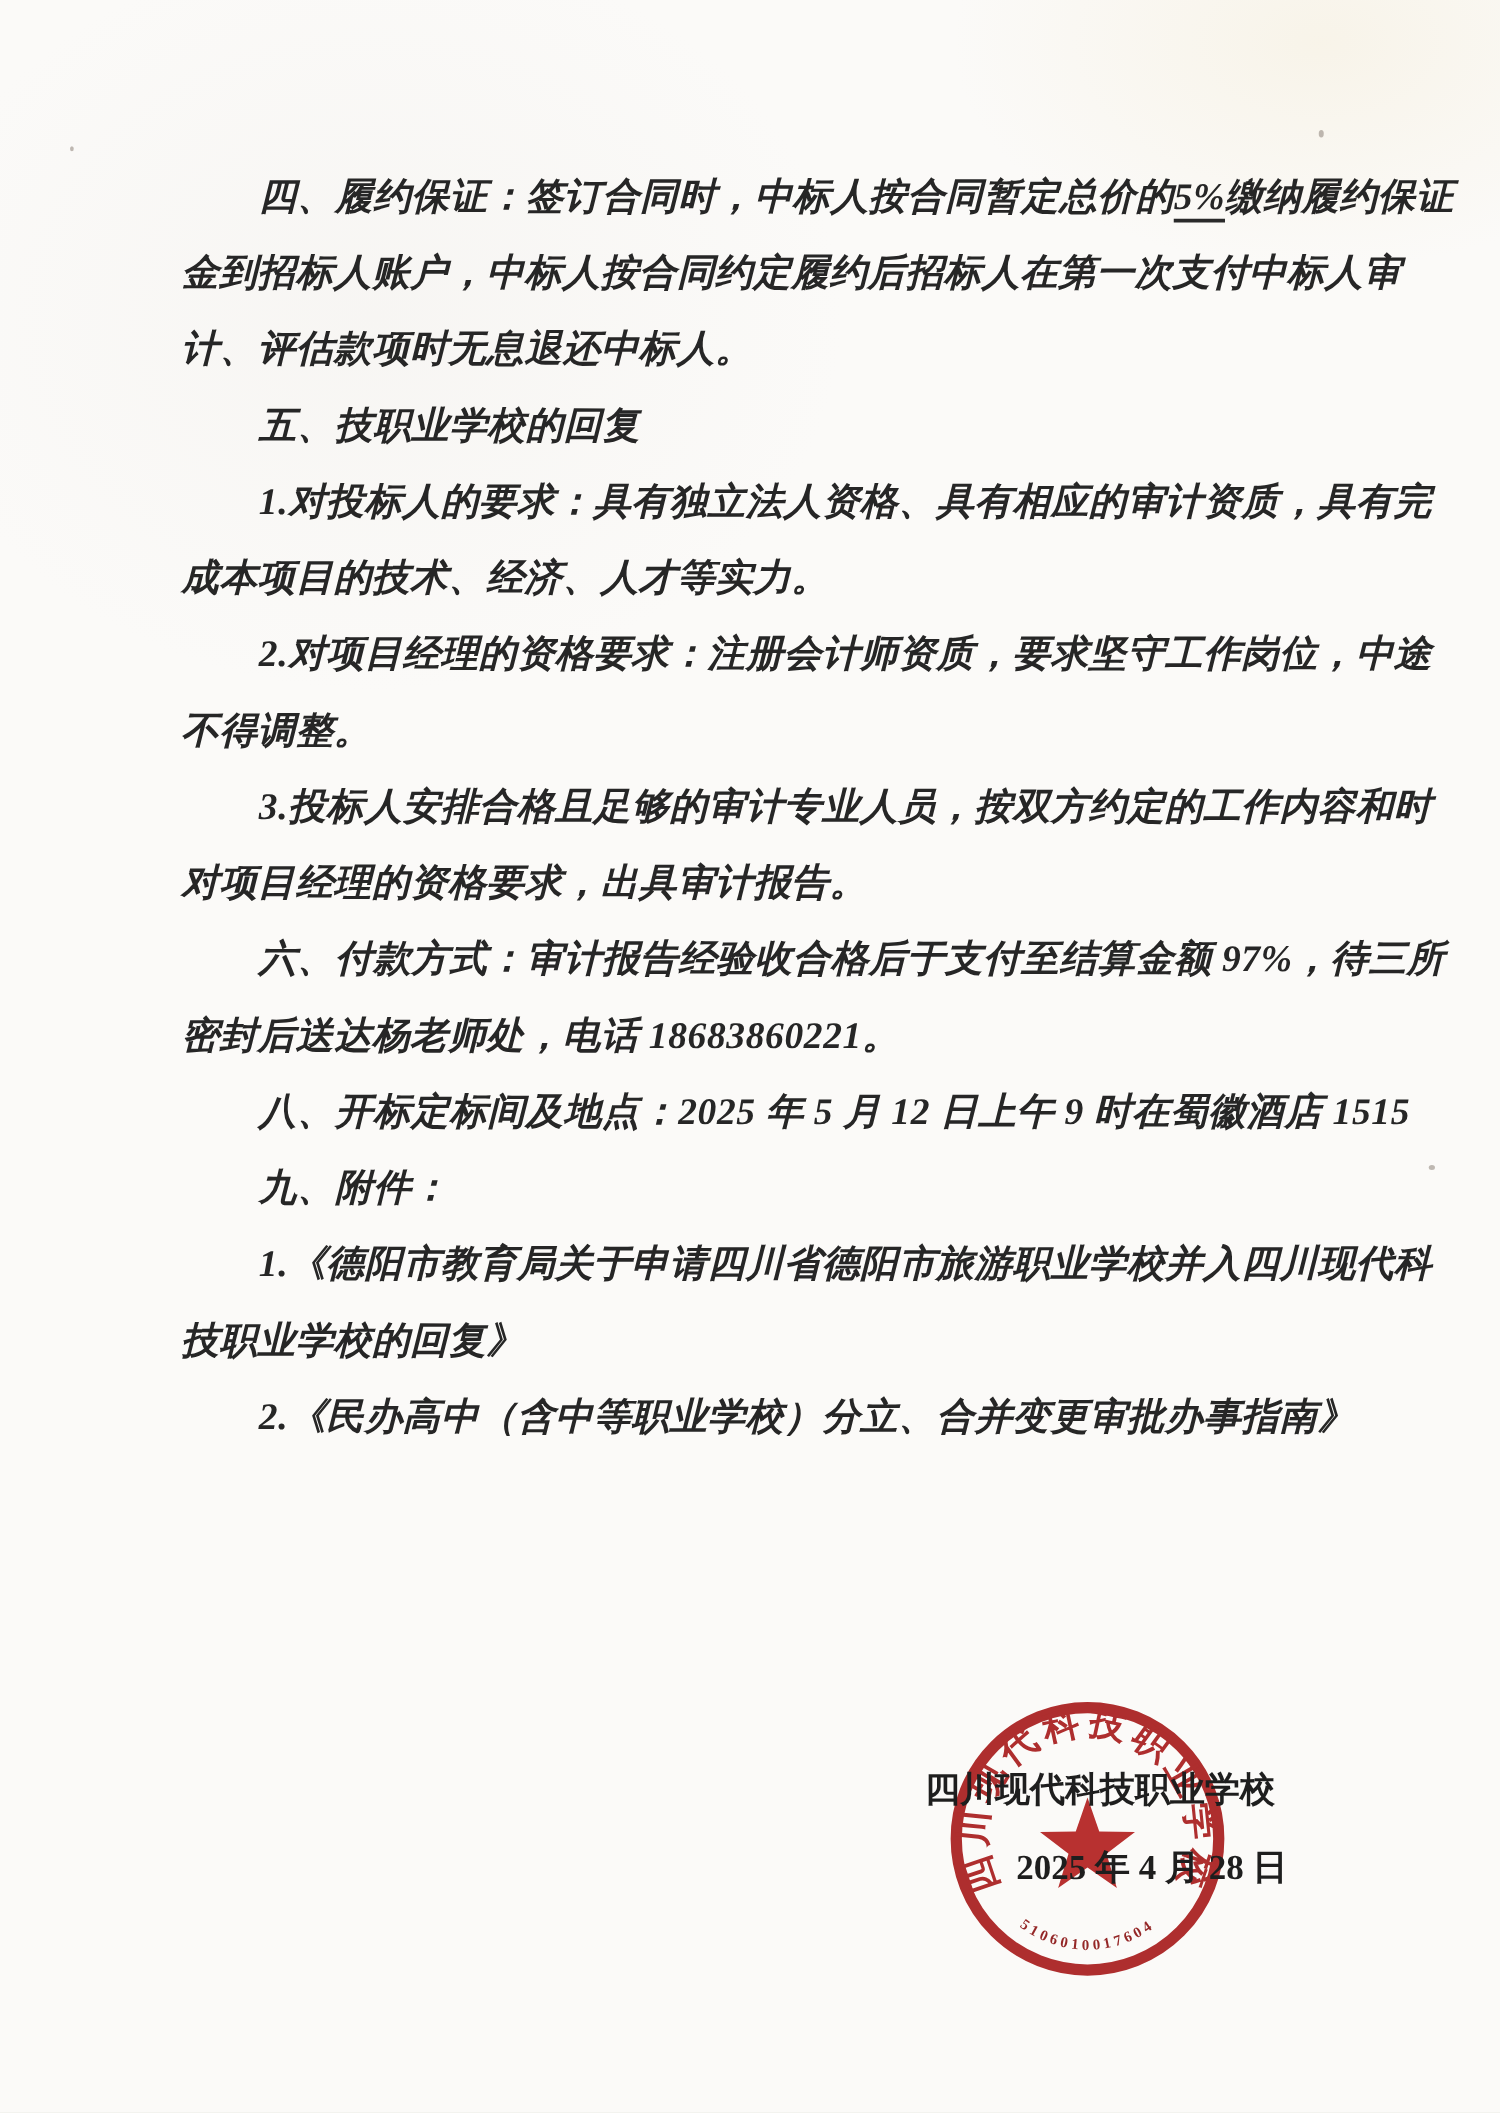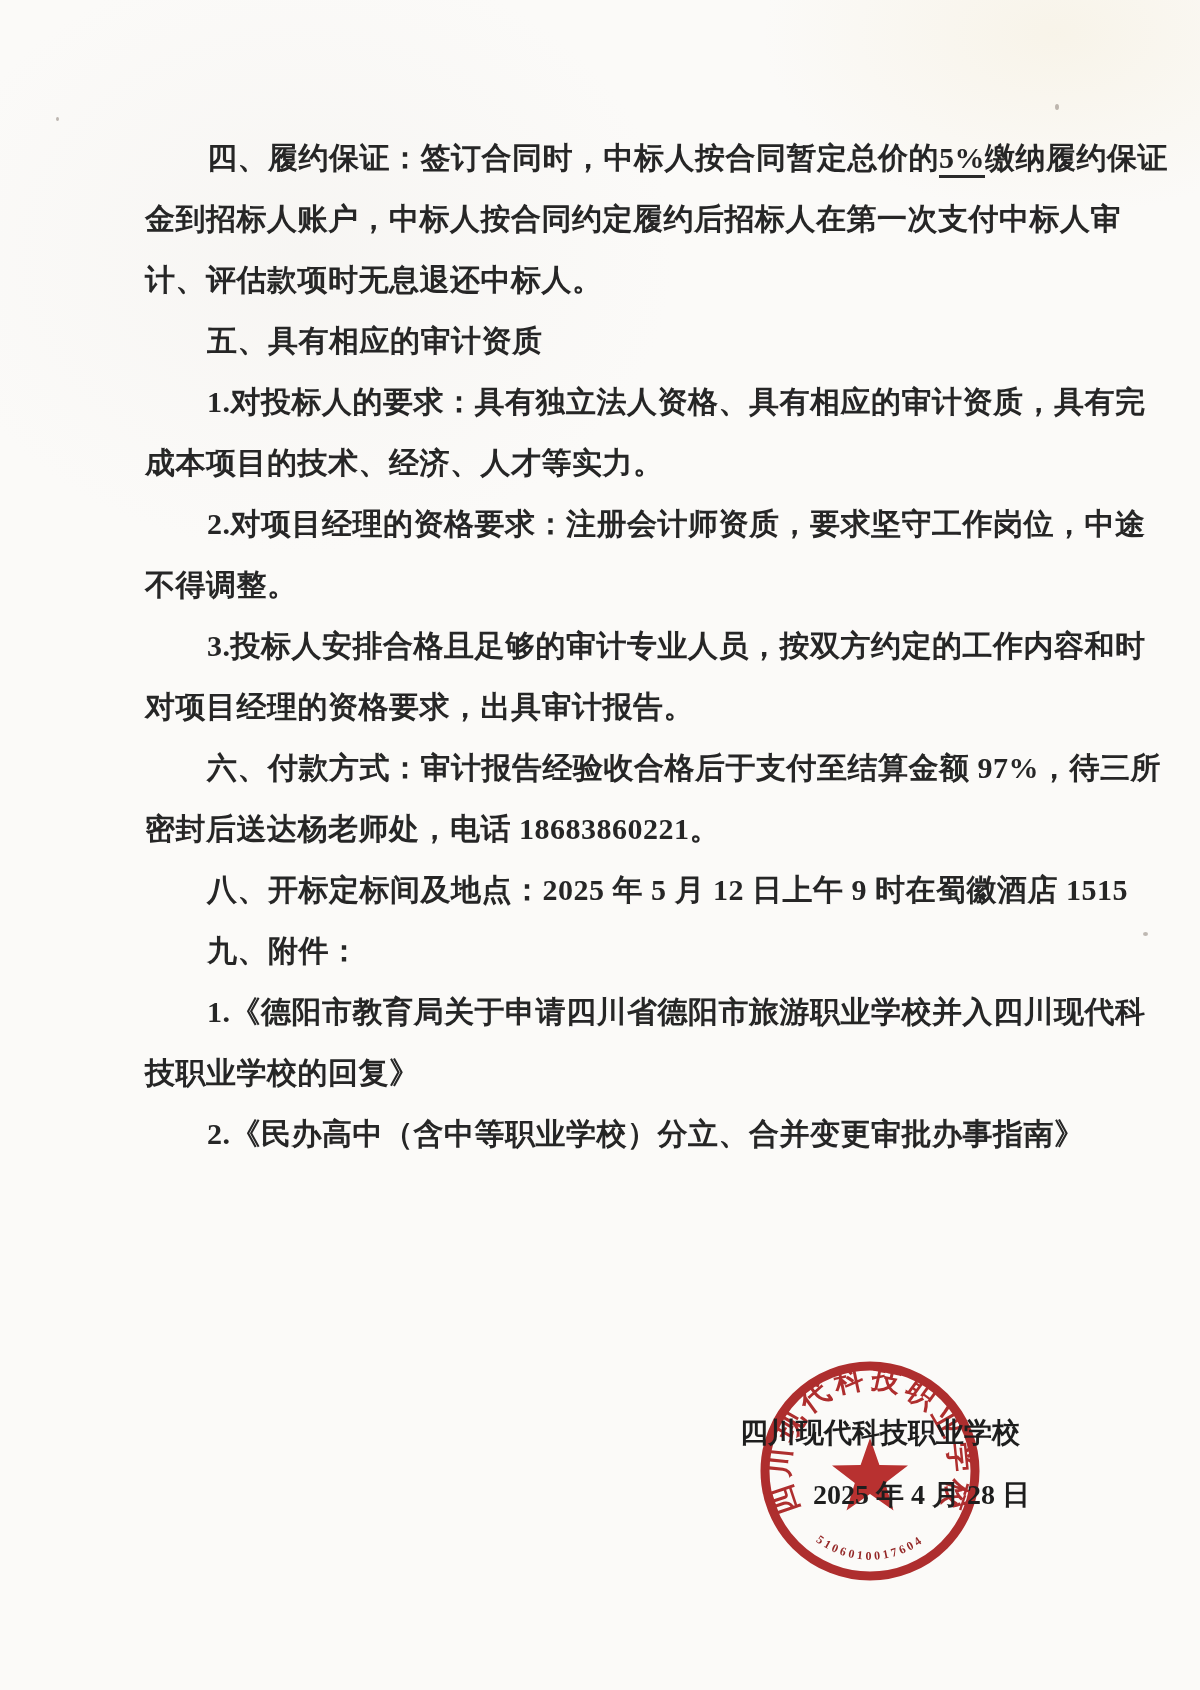--- a/index.html
+++ b/index.html
@@ -18,21 +18,21 @@
       #fbfaf8;
   }
   .body-text {
     position: absolute;
     left: 145px; top: 127px; width: 950px;
     font-size: 30px; line-height: 61px;
     color: #262626;
     font-weight: 600;
     letter-spacing: 0.5px;
   }
-  .line { white-space: nowrap; height: 61px; }
+  .line { white-space: nowrap; height: 61px; font-style: italic; }
   .line.indent { padding-left: 62px; }
   .u {
     border-bottom: 3px solid #2a2a2a;
     padding-bottom: 1px;
   }
   .signature {
     position: absolute;
     left: 730px; top: 1402px; width: 300px;
     text-align: center;
     color: #1e1e1e;
@@ -66,21 +66,21 @@
 </style>
 </head>
 <body>
 
 <div class="page">
 
   <div class="body-text" id="body-lines">
       <div class="line indent">四、履约保证：签订合同时，中标人按合同暂定总价的<span class="u">5%</span>缴纳履约保证</div>
       <div class="line">金到招标人账户，中标人按合同约定履约后招标人在第一次支付中标人审</div>
       <div class="line">计、评估款项时无息退还中标人。</div>
-      <div class="line indent">五、具有相应的审计资质</div>
+      <div class="line indent">五、技职业学校的回复</div>
       <div class="line indent">1.对投标人的要求：具有独立法人资格、具有相应的审计资质，具有完</div>
       <div class="line">成本项目的技术、经济、人才等实力。</div>
       <div class="line indent">2.对项目经理的资格要求：注册会计师资质，要求坚守工作岗位，中途</div>
       <div class="line">不得调整。</div>
       <div class="line indent">3.投标人安排合格且足够的审计专业人员，按双方约定的工作内容和时</div>
       <div class="line">对项目经理的资格要求，出具审计报告。</div>
       <div class="line indent">六、付款方式：审计报告经验收合格后于支付至结算金额 97%，待三所</div>
       <div class="line">密封后送达杨老师处，电话 18683860221。</div>
       <div class="line indent">八、开标定标间及地点：2025 年 5 月 12 日上午 9 时在蜀徽酒店 1515</div>
       <div class="line indent">九、附件：</div>

